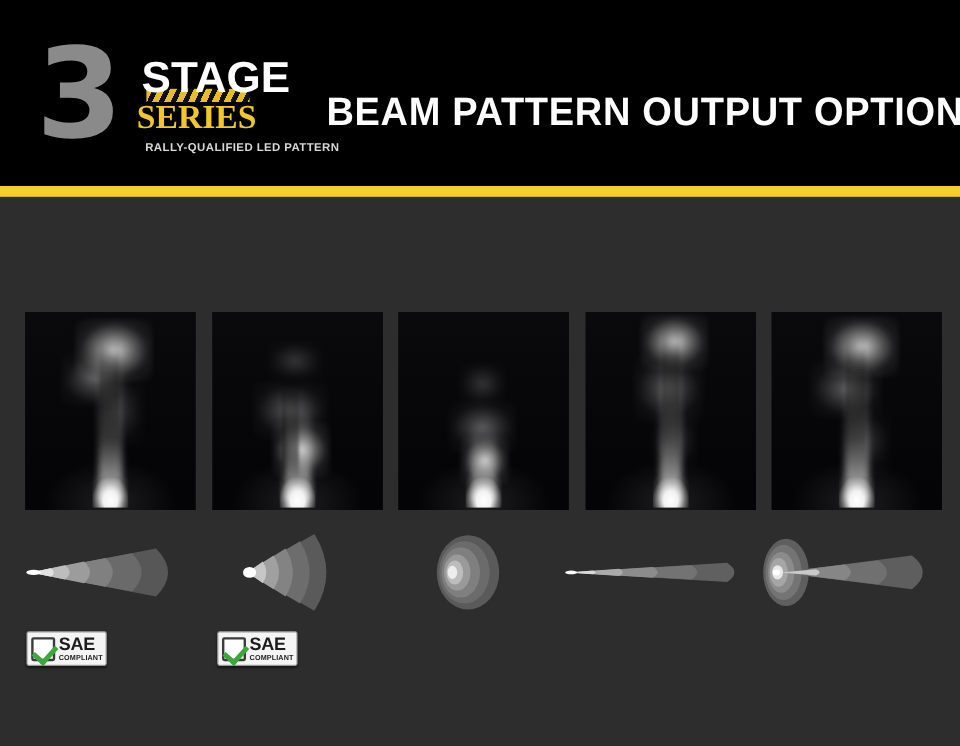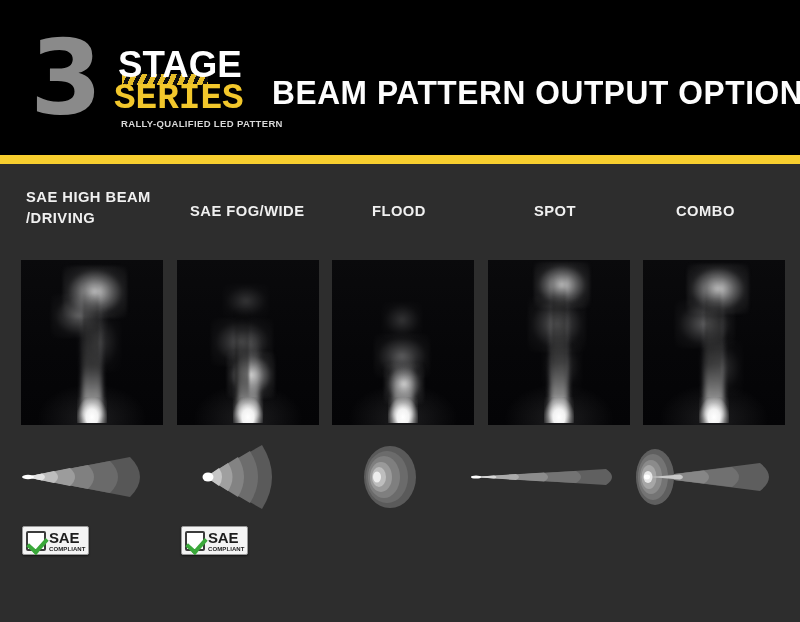--- a/index.html
+++ b/index.html
@@ -22,22 +22,22 @@
   }
   .logo .stage{
     position:absolute;left:96px;top:18px;
     font-family:"Liberation Sans",sans-serif;
     font-size:36px;font-weight:bold;color:#ffffff;
     letter-spacing:0px;line-height:34px;
     transform:scaleX(1.02);transform-origin:left center;
   }
   .logo .series{
     position:absolute;left:92px;top:52px;
-    font-family:Liberation Mono, monospace;
-    font-size:36px;font-weight:bold;color:#f2c72b;
+    font-family:Liberation Serif, serif;
+    font-size:28px;font-weight:bold;color:#f2c72b;
     line-height:34px;
   }
   .logo .hazard{
     position:absolute;left:100px;top:44px;width:86px;height:11px;
     background:repeating-linear-gradient(115deg,#f2c72b 0 5px,#111 5px 9px);
     opacity:.95;
   }
   .logo .tagline{
     position:absolute;left:99px;top:88px;
     font-family:"Liberation Sans",sans-serif;
@@ -144,28 +144,20 @@
       <div class="stage">STAGE</div>
       <div class="series">SERIES</div>
       <div class="tagline">RALLY-QUALIFIED LED PATTERN</div>
     </div>
 
     <div class="title">BEAM PATTERN OUTPUT OPTIONS</div>
   </div>
 
   <div class="rule"></div>
 
-  <div class="labels">
-    <div class="col-label" style="left:26px;top:0px;">SAE HIGH BEAM
-/DRIVING</div>
-    <div class="col-label" style="left:190px;top:14px;">SAE FOG/WIDE</div>
-    <div class="col-label" style="left:372px;top:14px;">FLOOD</div>
-    <div class="col-label" style="left:534px;top:14px;">SPOT</div>
-    <div class="col-label" style="left:676px;top:14px;">COMBO</div>
-  </div>
 
   <div class="panel" style="left:21px;">
     <div class="sky"></div>
     <div class="spray" style="left:42px;top:6px;width:64px;height:52px;"></div>
     <div class="spray dim" style="left:30px;top:34px;width:56px;height:44px;"></div>
     <div class="spray faint" style="left:56px;top:52px;width:44px;height:60px;"></div>
     <div class="trunk" style="left:62px;top:20px;width:16px;height:120px;"></div>
     <div class="glowcol" style="width:20px;height:112px;"></div>
     <div class="hotspot"></div>
   </div>

